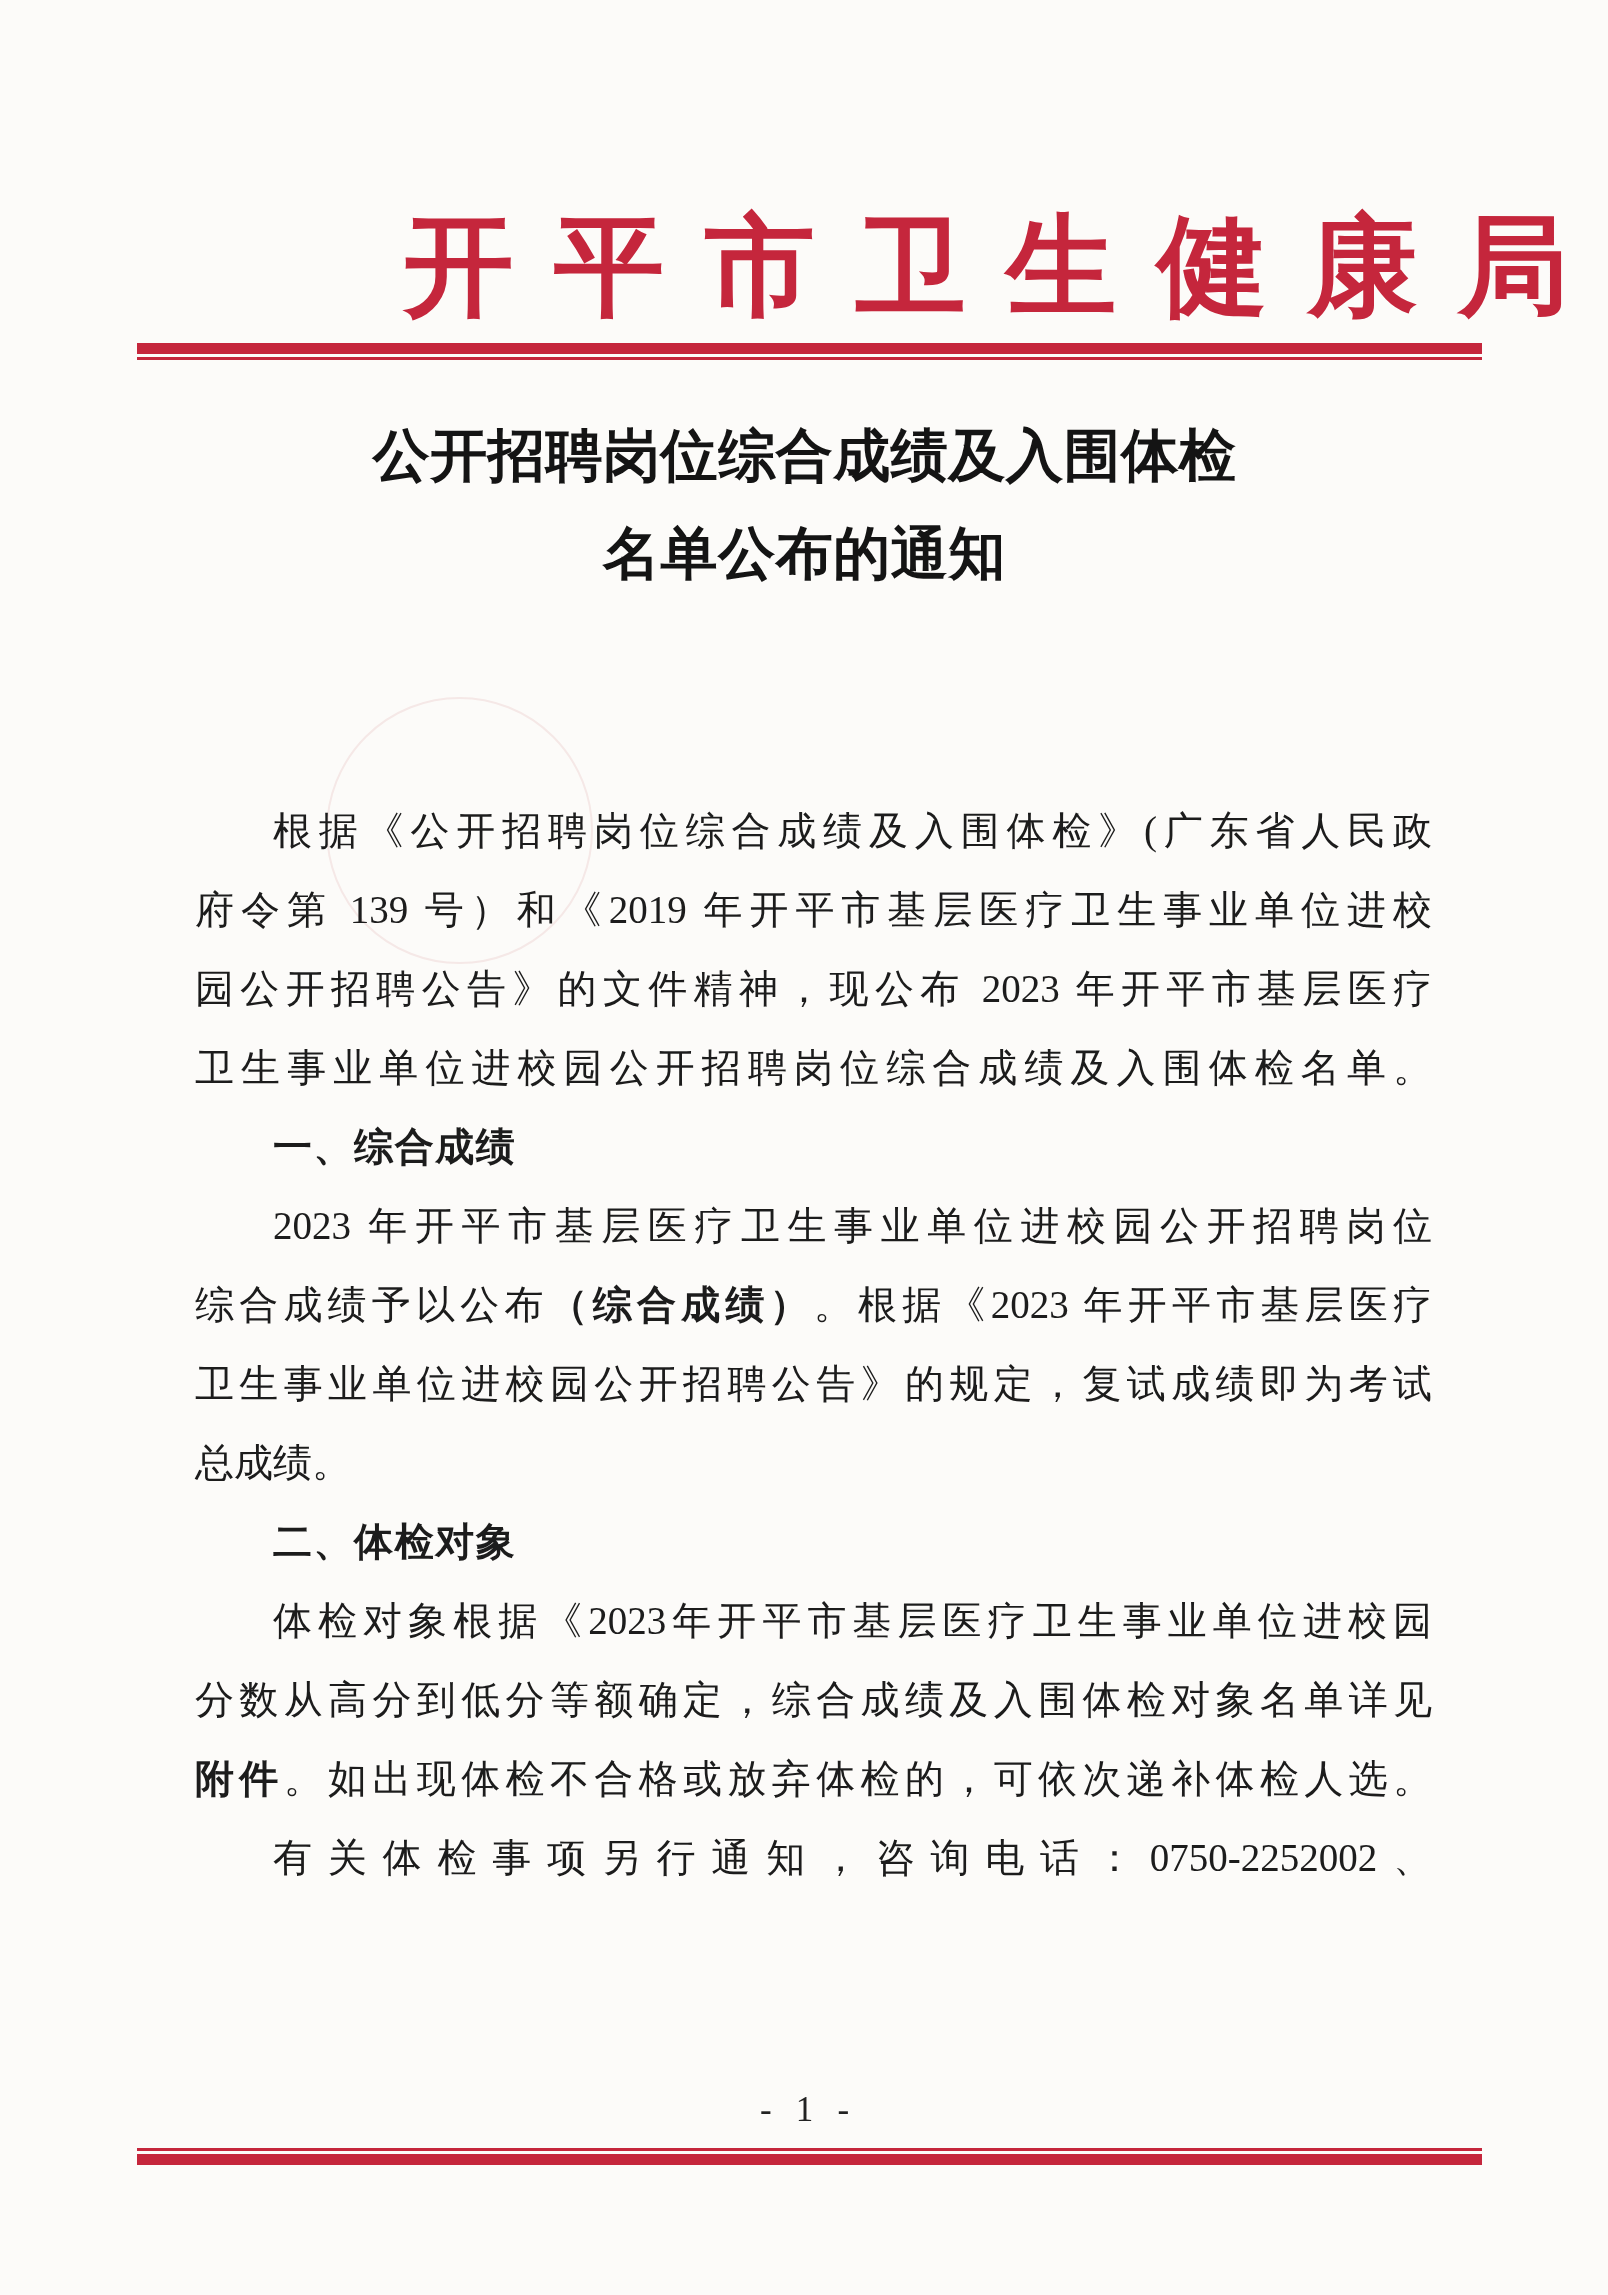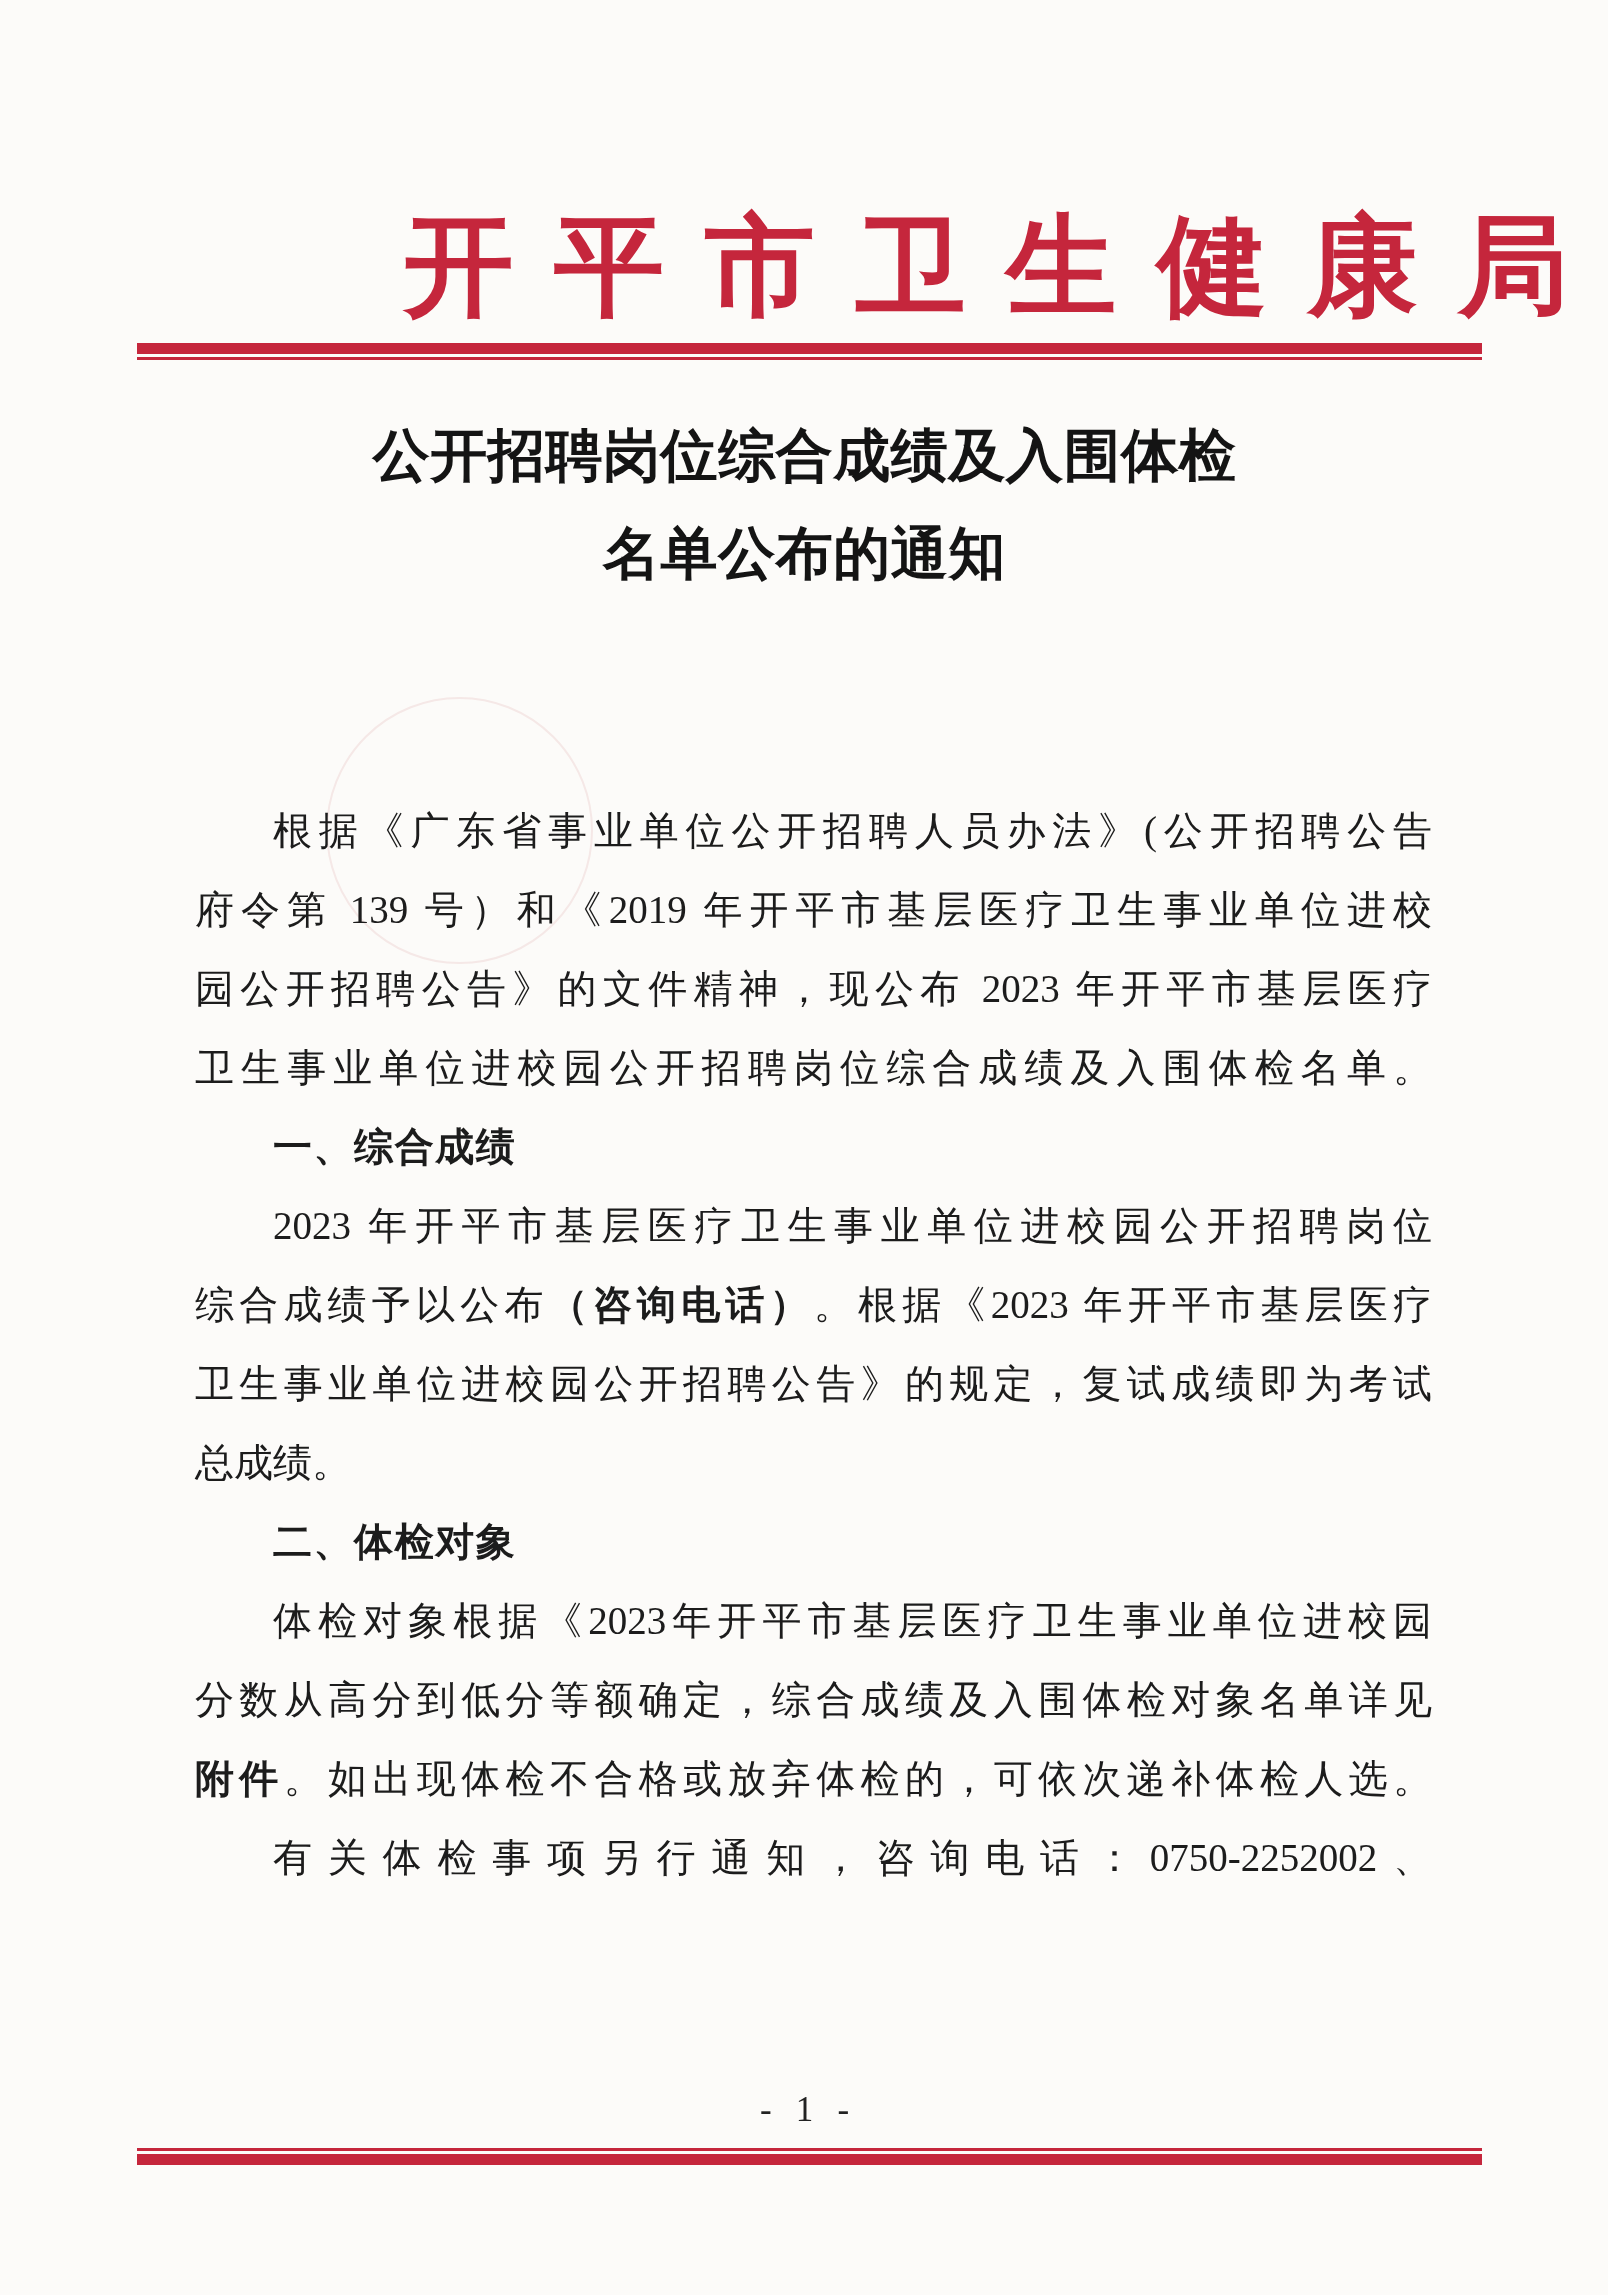--- a/index.html
+++ b/index.html
@@ -75,29 +75,29 @@
   </div>
 
   <div class="watermark"></div>
 
   <div class="doc-title">
     <div>公开招聘岗位综合成绩及入围体检</div>
     <div>名单公布的通知</div>
   </div>
 
   <div class="body-text">
-    <div class="line indent j">根据《广东省事业单位公开招聘人员办法》(公开招聘公告</div>
+    <div class="line indent j">根据《公开招聘岗位综合成绩及入围体检》(广东省人民政</div>
     <div class="line j">府令第 139 号）和《2019 年开平市基层医疗卫生事业单位进校</div>
     <div class="line j">园公开招聘公告》的文件精神，现公布 2023 年开平市基层医疗</div>
     <div class="line j">卫生事业单位进校园公开招聘岗位综合成绩及入围体检名单。</div>
 
     <div class="line indent hd">一、综合成绩</div>
 
     <div class="line indent j">2023 年开平市基层医疗卫生事业单位进校园公开招聘岗位</div>
-    <div class="line j"><span>综合成绩予以公布</span><b>（咨询电话）</b><span>。根据《2023 年开平市基层医疗</span></div>
+    <div class="line j"><span>综合成绩予以公布</span><b>（综合成绩）</b><span>。根据《2023 年开平市基层医疗</span></div>
     <div class="line j">卫生事业单位进校园公开招聘公告》的规定，复试成绩即为考试</div>
     <div class="line">总成绩。</div>
 
     <div class="line indent hd">二、体检对象</div>
 
     <div class="line indent j">体检对象根据《2023年开平市基层医疗卫生事业单位进校园</div>
     <div class="line j">分数从高分到低分等额确定，综合成绩及入围体检对象名单详见</div>
     <div class="line j"><b>附件</b><span>。如出现体检不合格或放弃体检的，可依次递补体检人选。</span></div>
 
     <div class="line indent j">有关体检事项另行通知，咨询电话：0750-2252002、</div>

